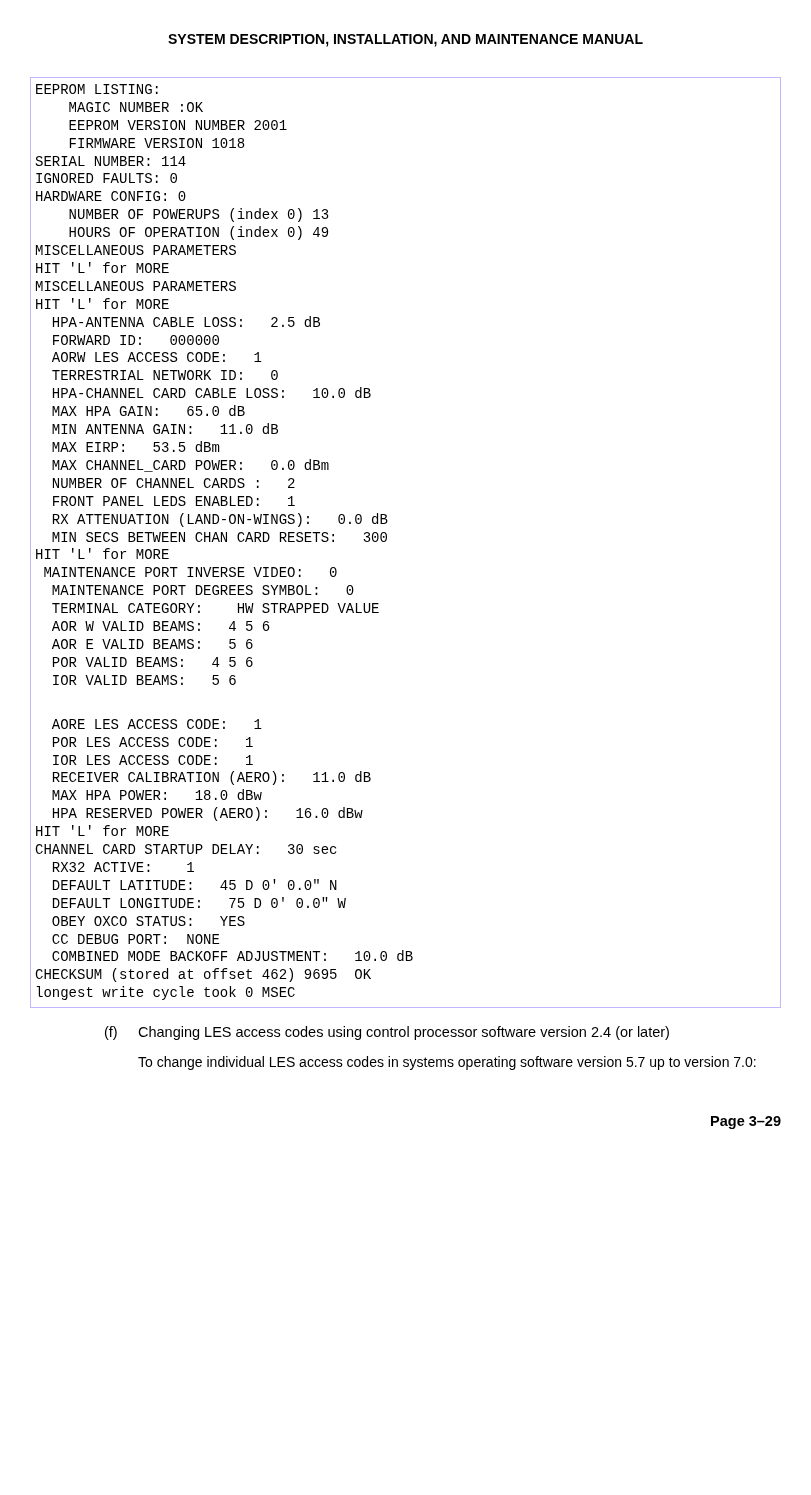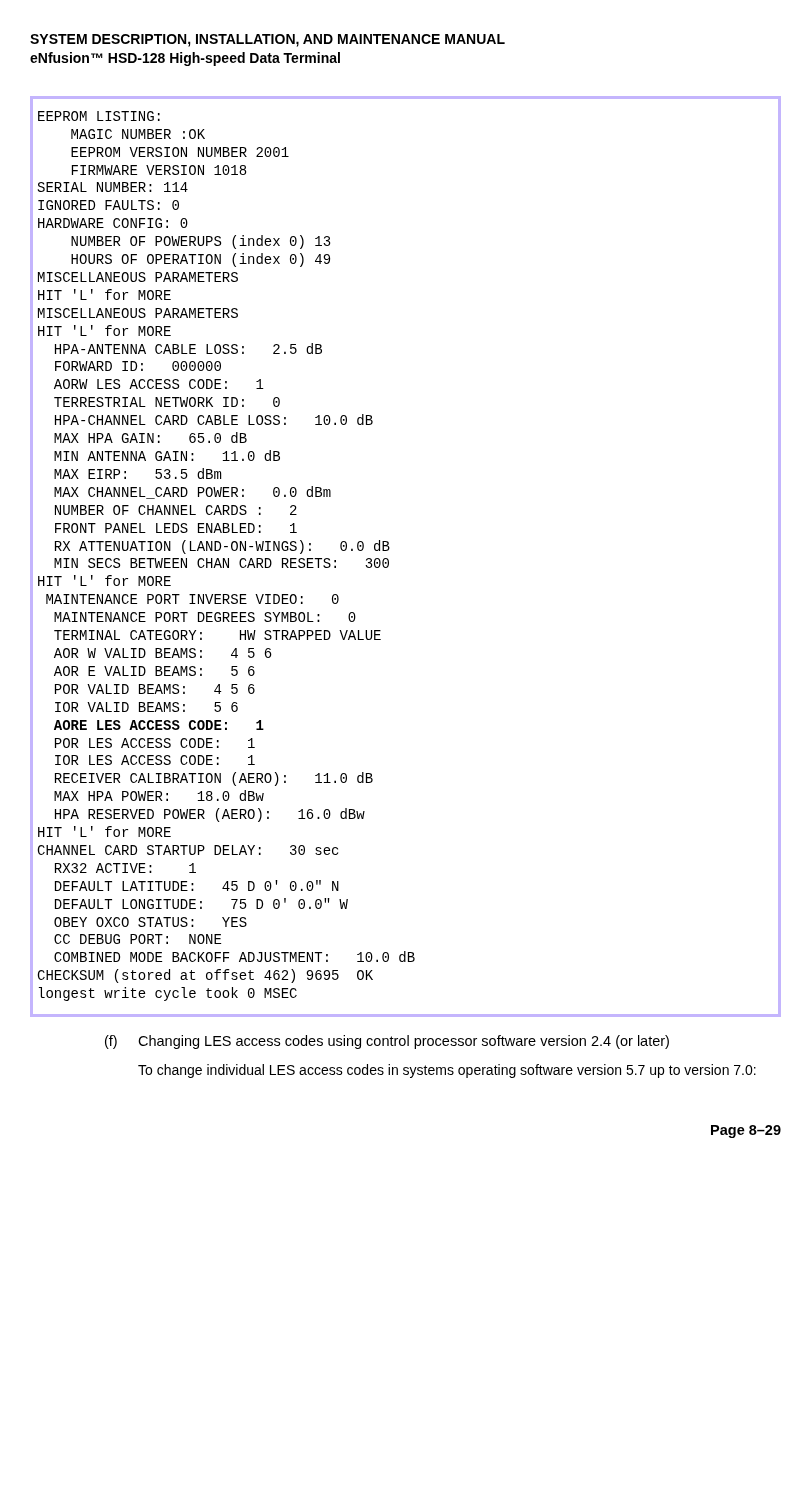--- a/index.html
+++ b/index.html
@@ -6,36 +6,37 @@
   font-family: Arial, Helvetica, sans-serif;
   font-size: 14px;
   margin: 0;
   padding: 30px 30px 20px 30px;
   width: 811px;
   box-sizing: border-box;
   background: #fff;
   color: #000;
 }
 .header {
-  text-align: left;
+  text-align: center;
   font-weight: bold;
   margin-bottom: 28px;
   line-height: 1.35;
 }
 .terminal {
-  border: 3px solid #c4b5fd;
+  border: 1px solid #c4b5fd;
   font-family: "Courier New", Courier, monospace;
   font-size: 14px;
-  padding: 10px 4px;
+  padding: 4px 4px;
   white-space: pre;
   line-height: 1.28;
   margin-bottom: 14px;
 }
 .terminal .bold {
-  font-weight: bold;
+  font-weight: normal;
+  margin-top: 26px;
 }
 .instruction {
   font-family: Arial, Helvetica, sans-serif;
   font-size: 14.5px;
   line-height: 1.4;
   margin-left: 74px;
   margin-bottom: 10px;
   display: flex;
 }
 .instruction .marker {
@@ -57,26 +58,25 @@
   font-weight: bold;
   font-size: 14.5px;
   line-height: 1.35;
 }
 </style>
 </head>
 <body>
 
 <div class="header">
   <div>SYSTEM DESCRIPTION, INSTALLATION, AND MAINTENANCE MANUAL</div>
-  <div>eNfusion™ HSD-128 High-speed Data Terminal</div>
 </div>
 
 <div class="terminal" id="terminal-block"><div>EEPROM LISTING:</div><div>    MAGIC NUMBER :OK</div><div>    EEPROM VERSION NUMBER 2001</div><div>    FIRMWARE VERSION 1018</div><div>SERIAL NUMBER: 114</div><div>IGNORED FAULTS: 0</div><div>HARDWARE CONFIG: 0</div><div>    NUMBER OF POWERUPS (index 0) 13</div><div>    HOURS OF OPERATION (index 0) 49</div><div>MISCELLANEOUS PARAMETERS</div><div>HIT 'L' for MORE</div><div>MISCELLANEOUS PARAMETERS</div><div>HIT 'L' for MORE</div><div>  HPA-ANTENNA CABLE LOSS:   2.5 dB</div><div>  FORWARD ID:   000000</div><div>  AORW LES ACCESS CODE:   1</div><div>  TERRESTRIAL NETWORK ID:   0</div><div>  HPA-CHANNEL CARD CABLE LOSS:   10.0 dB</div><div>  MAX HPA GAIN:   65.0 dB</div><div>  MIN ANTENNA GAIN:   11.0 dB</div><div>  MAX EIRP:   53.5 dBm</div><div>  MAX CHANNEL_CARD POWER:   0.0 dBm</div><div>  NUMBER OF CHANNEL CARDS :   2</div><div>  FRONT PANEL LEDS ENABLED:   1</div><div>  RX ATTENUATION (LAND-ON-WINGS):   0.0 dB</div><div>  MIN SECS BETWEEN CHAN CARD RESETS:   300</div><div>HIT 'L' for MORE</div><div> MAINTENANCE PORT INVERSE VIDEO:   0</div><div>  MAINTENANCE PORT DEGREES SYMBOL:   0</div><div>  TERMINAL CATEGORY:    HW STRAPPED VALUE</div><div>  AOR W VALID BEAMS:   4 5 6</div><div>  AOR E VALID BEAMS:   5 6</div><div>  POR VALID BEAMS:   4 5 6</div><div>  IOR VALID BEAMS:   5 6</div><div class="bold">  AORE LES ACCESS CODE:   1</div><div>  POR LES ACCESS CODE:   1</div><div>  IOR LES ACCESS CODE:   1</div><div>  RECEIVER CALIBRATION (AERO):   11.0 dB</div><div>  MAX HPA POWER:   18.0 dBw</div><div>  HPA RESERVED POWER (AERO):   16.0 dBw</div><div>HIT 'L' for MORE</div><div>CHANNEL CARD STARTUP DELAY:   30 sec</div><div>  RX32 ACTIVE:    1</div><div>  DEFAULT LATITUDE:   45 D 0' 0.0" N</div><div>  DEFAULT LONGITUDE:   75 D 0' 0.0" W</div><div>  OBEY OXCO STATUS:   YES</div><div>  CC DEBUG PORT:  NONE</div><div>  COMBINED MODE BACKOFF ADJUSTMENT:   10.0 dB</div><div>CHECKSUM (stored at offset 462) 9695  OK</div><div>longest write cycle took 0 MSEC</div></div>
 
 <div class="instruction">
   <div class="marker">(f)</div>
   <div class="text">Changing LES access codes using control processor software version 2.4 (or later)</div>
 </div>
 <div class="para2">To change individual LES access codes in systems operating software version 5.7 up to version 7.0:</div>
 
 <div class="footer">
-  <div>Page 8–29</div>
+  <div>Page 3–29</div>
 </div>
 
 </body></html>

